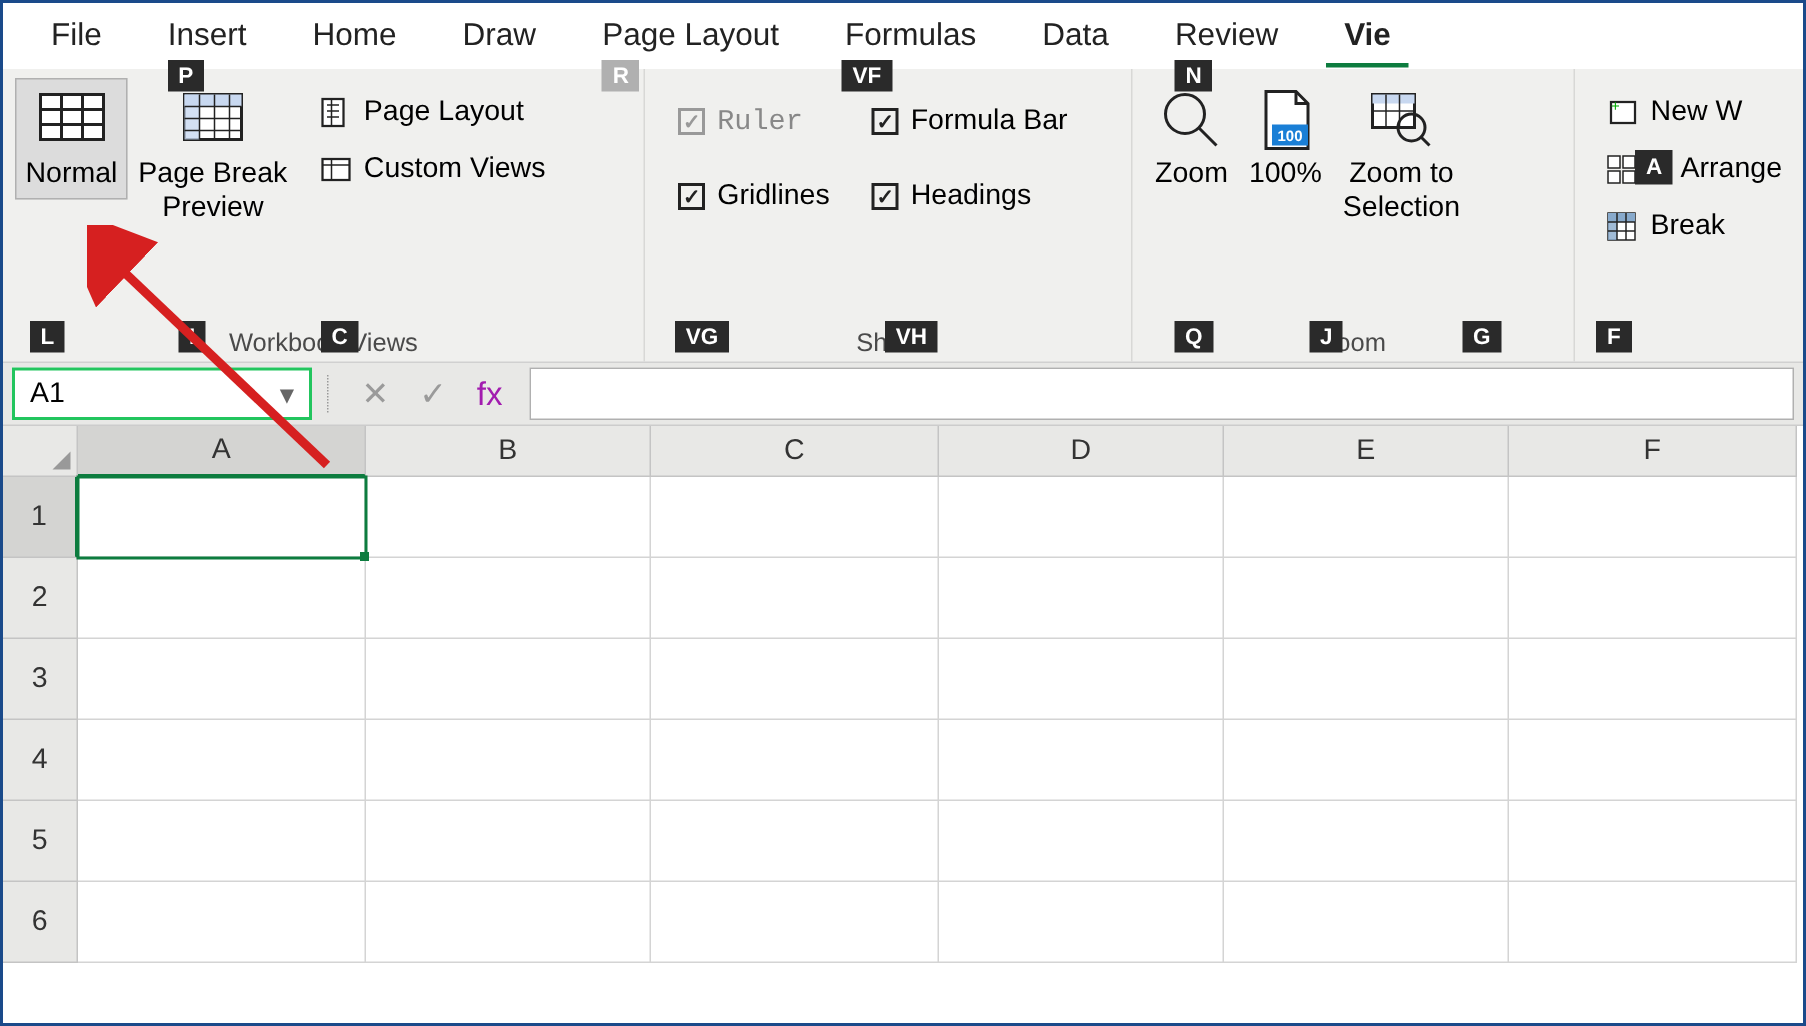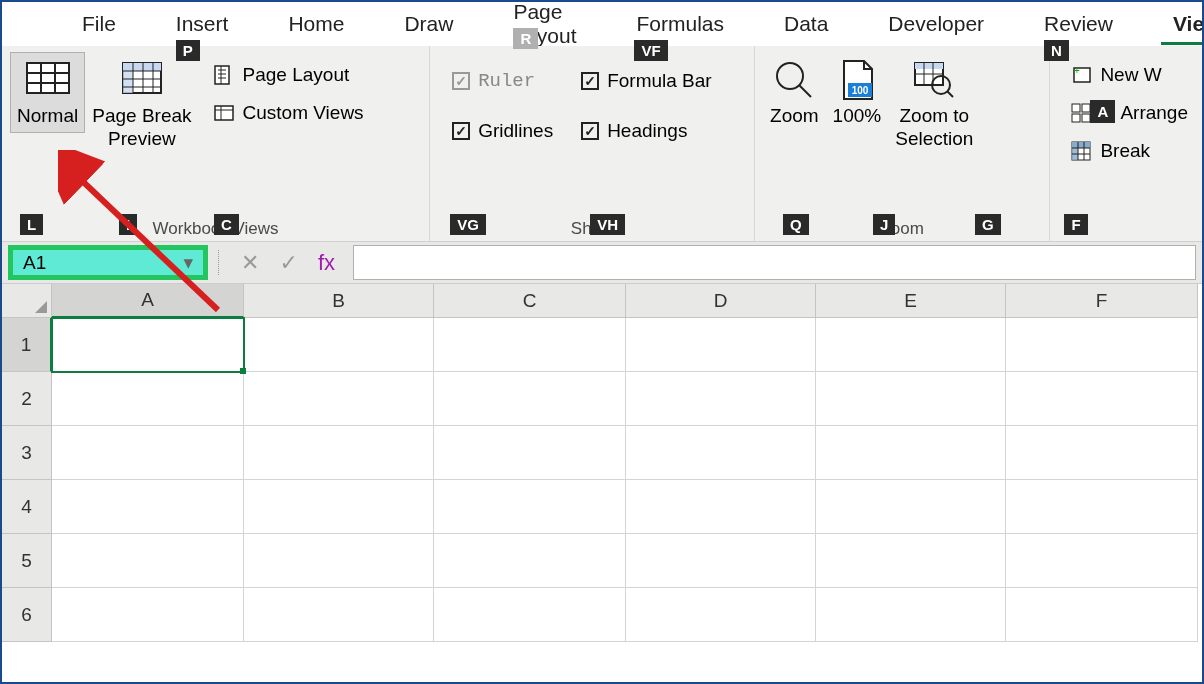--- a/index.html
+++ b/index.html
@@ -11,22 +11,21 @@
     height: 684px;
     overflow: hidden;
     border: 2px solid #1a4a8a;
   }
   .tabs {
     display: flex;
     align-items: center;
     height: 44px;
     background: #fff;
     padding: 0 10px;
-    gap: 16px;
-    margin-left: 48px;
+    gap: 0;
   }
   .tab {
     font-size: 21px;
     color: #222;
     padding: 8px 22px;
     cursor: pointer;
     position: relative;
   }
   .tab.active {
     font-weight: 600;
@@ -137,22 +136,22 @@
   }
   .formula-bar-row {
     display: flex;
     align-items: stretch;
     height: 42px;
     background: #e8e8e6;
     border-bottom: 1px solid #ccc;
   }
   .name-box {
     width: 200px;
-    background: #5eead4;
-    border: 5px solid #22c55e;
+    background: #ffffff;
+    border: 2px solid #22c55e;
     margin: 3px 6px;
     display: flex;
     align-items: center;
     padding: 0 10px;
     font-size: 19px;
     justify-content: space-between;
   }
   .fb-btns {
     display: flex;
     align-items: center;
@@ -281,21 +280,20 @@
   <div class="tab">Draw</div>
   <div class="tab" style="position:relative">
     <span>Page Layout</span>
     <span class="keytip gray" style="left:22px;top:36px">R</span>
   </div>
   <div class="tab" style="position:relative">
     <span>Formulas</span>
     <span class="keytip" style="left:20px;top:36px">VF</span>
   </div>
   <div class="tab">Data</div>
-  <div class="tab">Developer</div>
   <div class="tab" style="position:relative">
     <span>Review</span>
     <span class="keytip" style="left:22px;top:36px">N</span>
   </div>
   <div class="tab active">Vie</div>
 </div>
 
 <div class="ribbon">
 
   <div class="group" style="width:435px">

